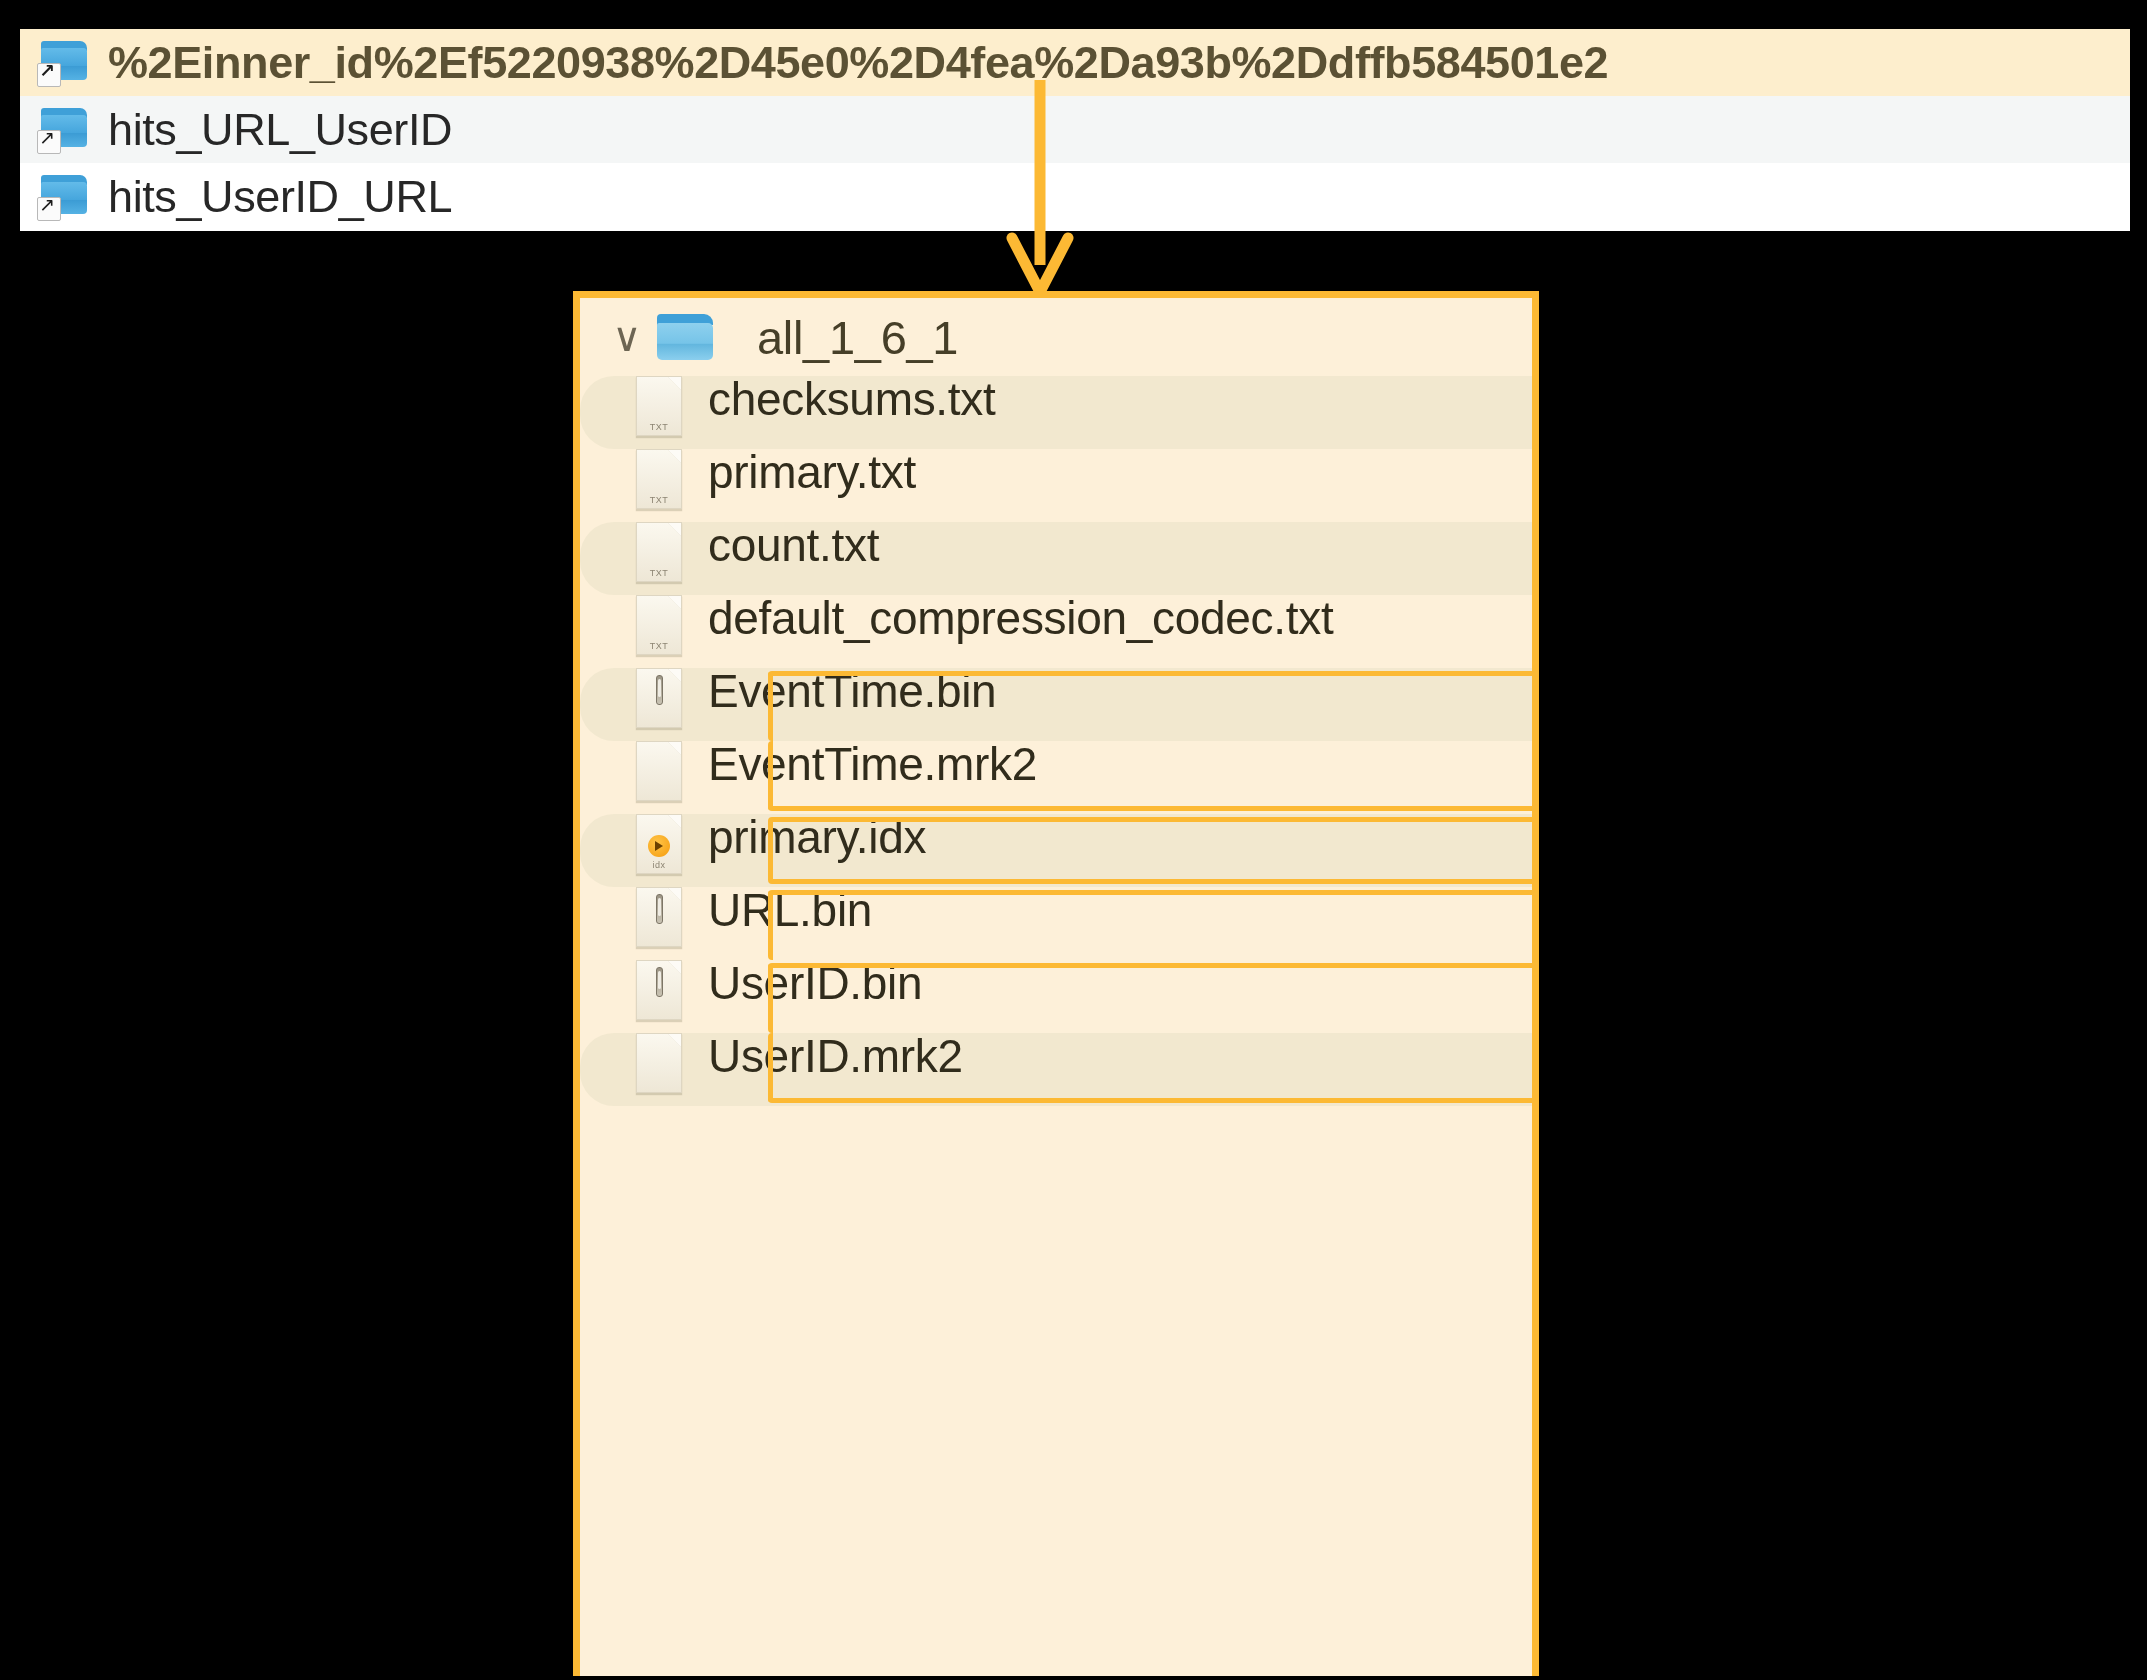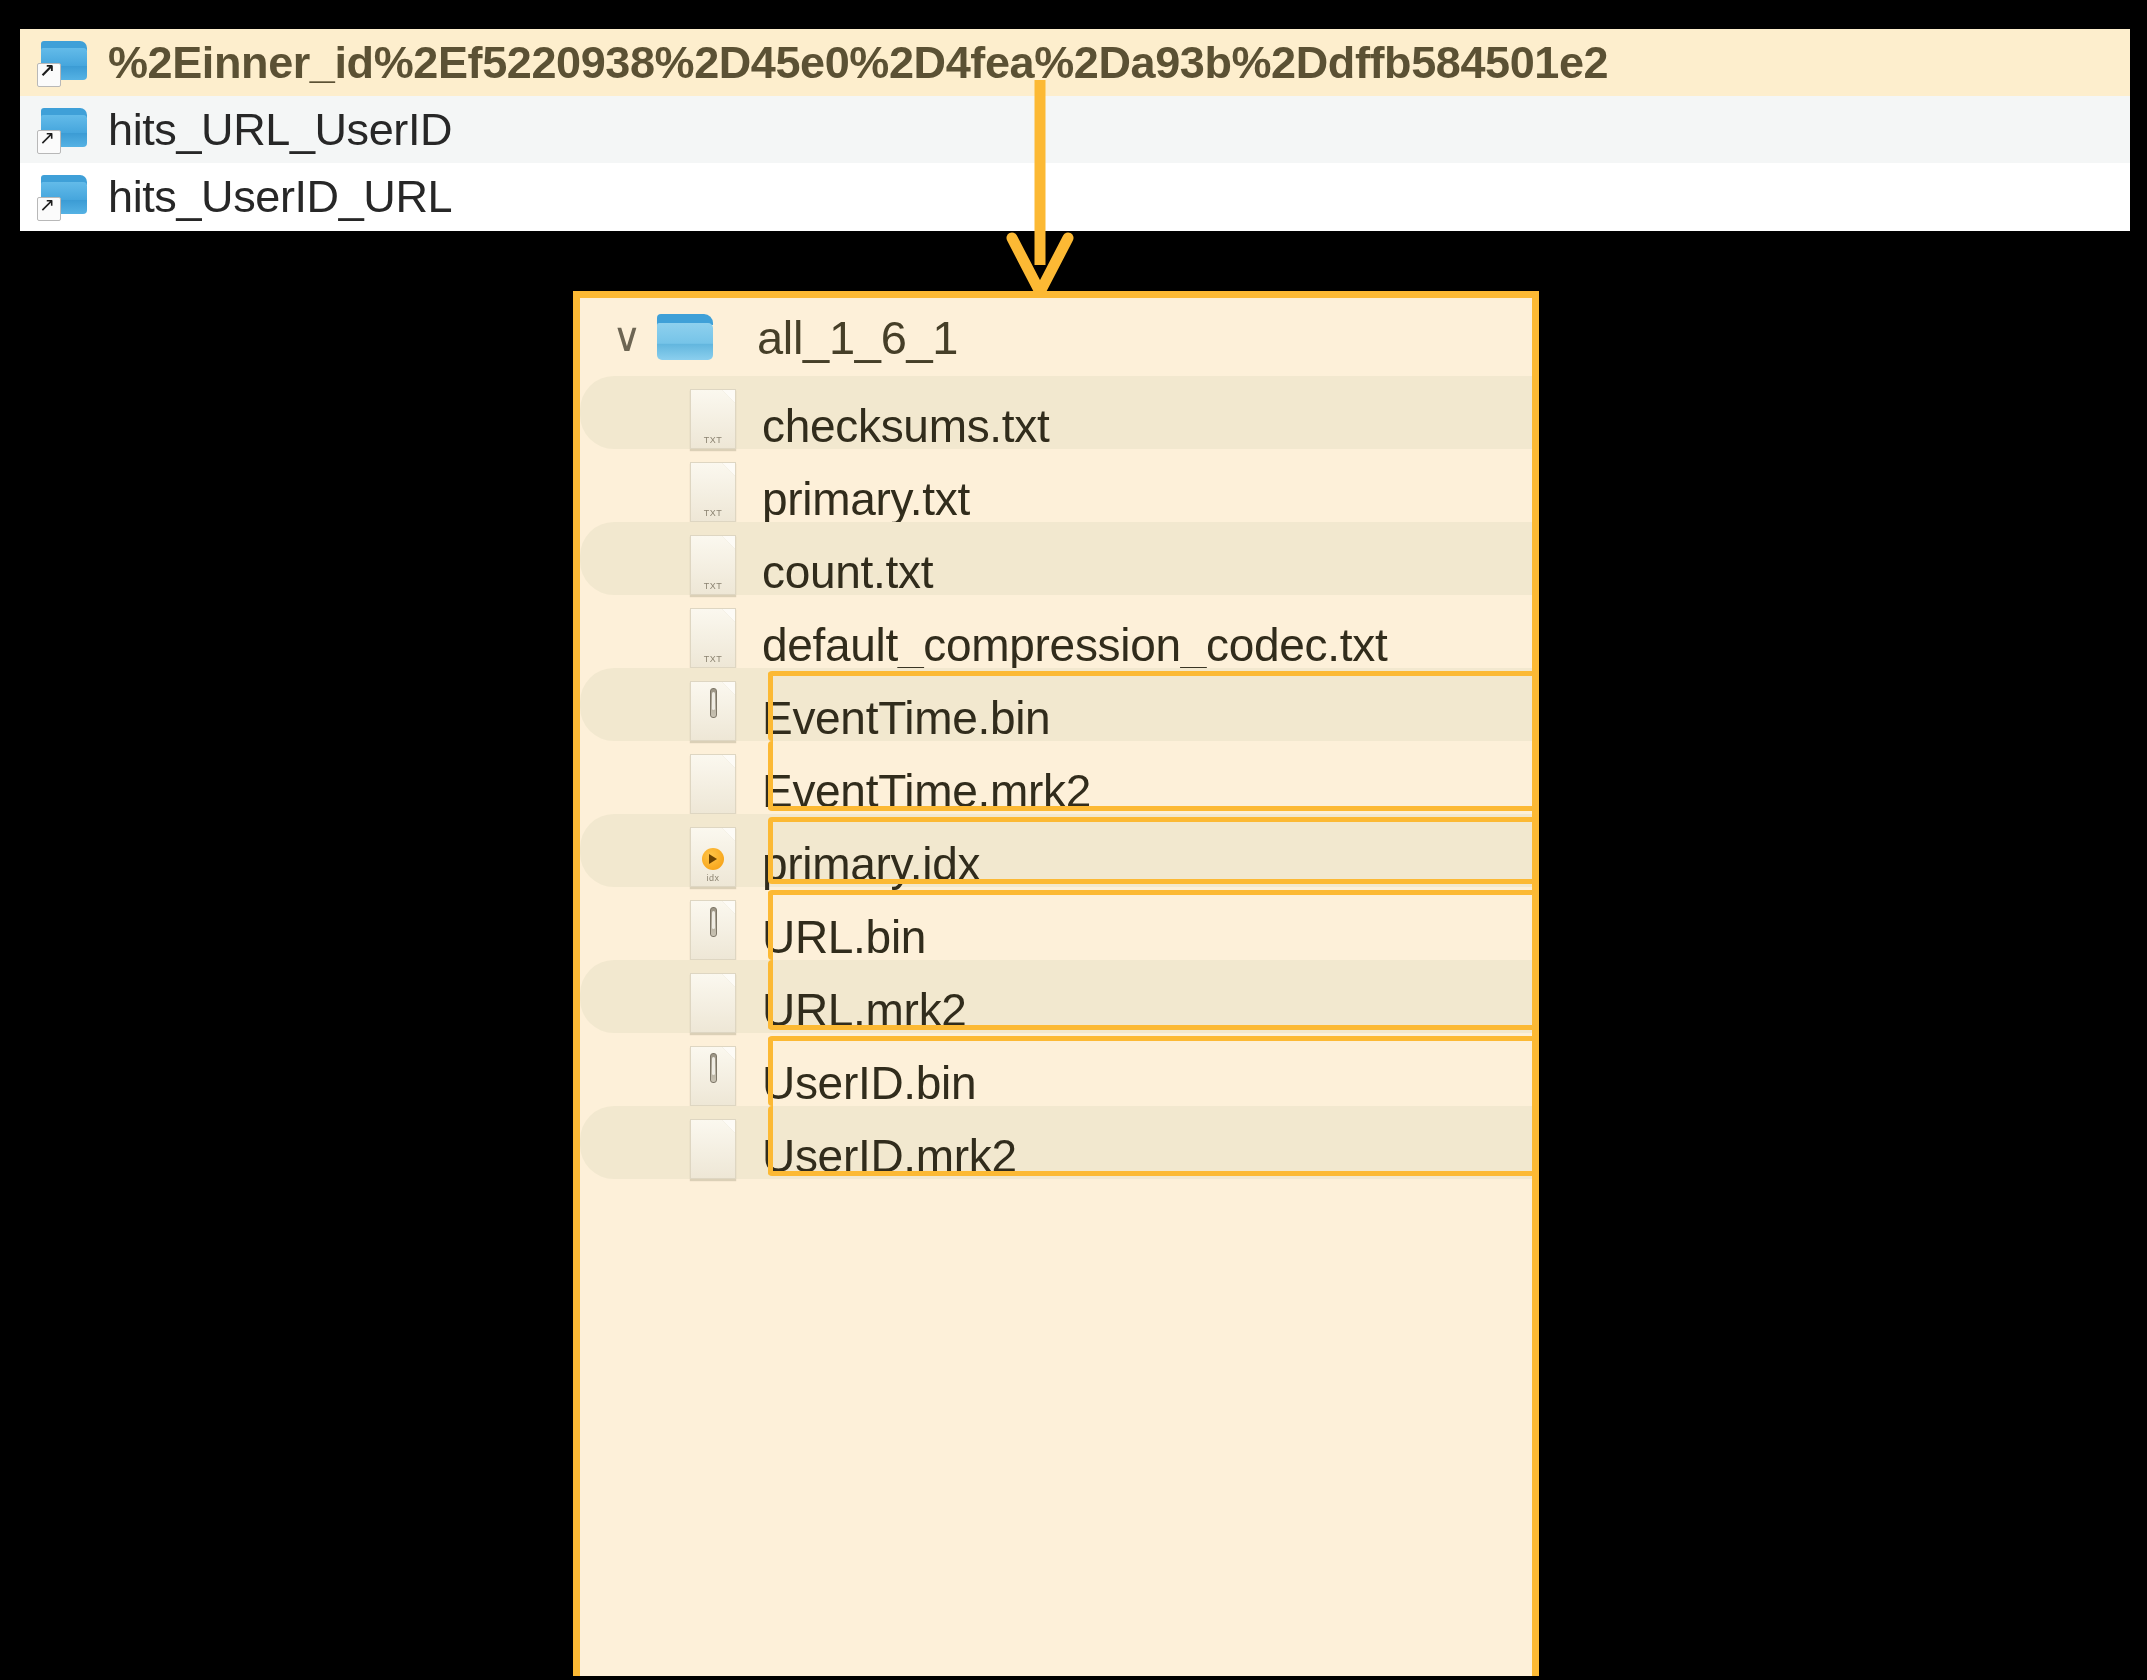--- a/index.html
+++ b/index.html
@@ -140,23 +140,23 @@
     font-size: 47px;
     color: #463f28;
     margin-left: 42px;
     letter-spacing: -0.3px;
     white-space: nowrap;
   }
 
   .file-row {
     position: relative;
     display: flex;
-    align-items: flex-end;
+    align-items: flex-start;
     height: 73px;
-    padding-left: 110px;
+    padding-left: 56px;
     box-sizing: border-box;
   }
   .file-row.stripe { background: #f2e8cf; border-radius: 34px 0 0 34px; }
 
   .doc-ico {
     position: relative;
     width: 46px; height: 60px;
     flex: 0 0 auto;
     background: linear-gradient(#fbf8ef, #eee7d6);
     border: 1px solid #ded6c2;
@@ -349,25 +349,20 @@
   </div>
 
   <div class="file-row">
     <span class="doc-ico">
         <span class="clip"></span>
       </span>
     <span class="file-name">URL.bin</span>
     <span class="hl-box open-bottom"></span>
   </div>
 
-  <div class="file-row stripe">
-    <span class="doc-ico"></span>
-    <span class="file-name">URL.mrk2</span>
-    <span class="hl-box open-top"></span>
-  </div>
 
   <div class="file-row">
     <span class="doc-ico">
         <span class="clip"></span>
       </span>
     <span class="file-name">UserID.bin</span>
     <span class="hl-box open-bottom"></span>
   </div>
 
   <div class="file-row stripe">

